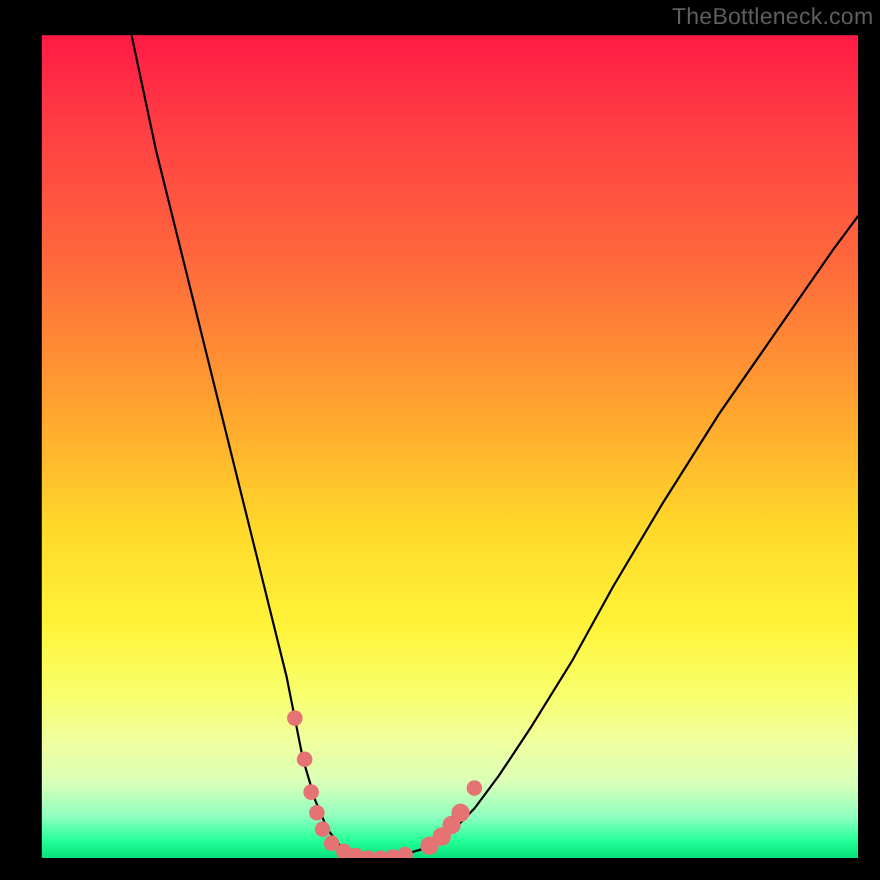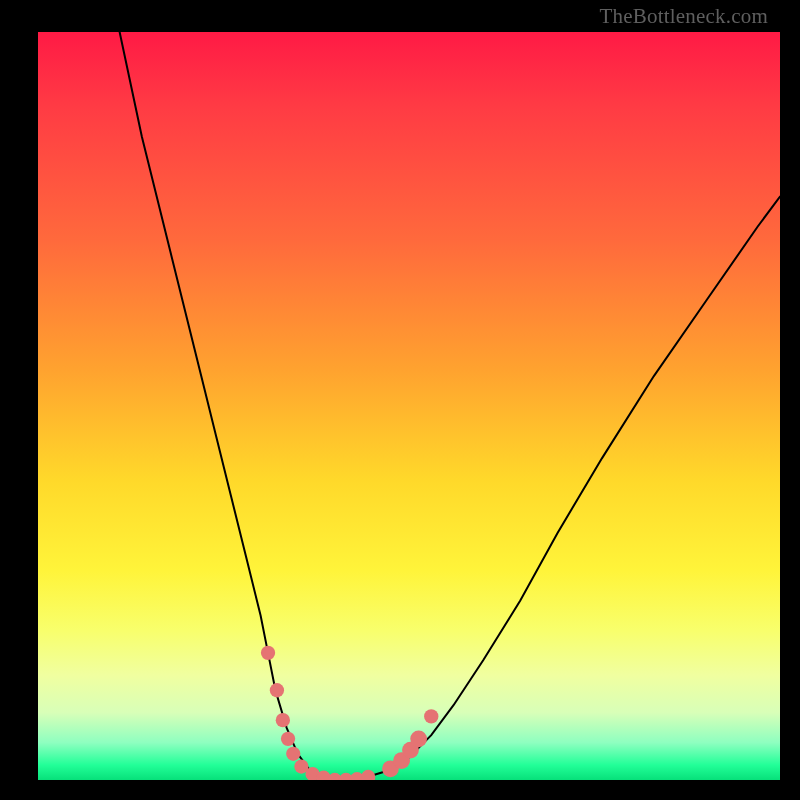--- a/index.html
+++ b/index.html
@@ -44,25 +44,25 @@
   svg.overlay {
     position: absolute;
     left: 38px;
     top: 32px;
     width: 742px;
     height: 748px;
   }
   .watermark {
     position: absolute;
     top: 4px;
-    right: 32px;
+    right: 6px;
     color: #5f5f5f;
     font-size: 21px;
     letter-spacing: 0.2px;
-    font-family: Liberation Serif, serif;
+    font-family: Liberation Sans, sans-serif;
   }
 </style>
 </head>
 <body>
 
 <div class="frame">
   <div class="plot"></div>
 
   <svg class="overlay" viewBox="0 0 742 748" preserveAspectRatio="none">
     <path id="curve-path" fill="none" stroke="#000" stroke-width="2" stroke-linecap="round" d="M81.62 0.00 L103.88 104.72 L133.56 224.40 L163.24 344.08 L178.08 403.92 L192.92 463.76 L207.76 523.60 L222.60 583.44 L230.02 620.84 L237.44 658.24 L248.57 695.64 L259.70 721.82 L270.83 736.78 L281.96 744.26 L296.80 748.00 L311.64 748.00 L326.48 745.76 L348.74 739.02 L371.00 725.56 L393.26 703.12 L415.52 673.20 L445.20 628.32 L482.30 568.48 L519.40 501.16 L563.92 426.36 L615.86 344.08 L667.80 269.28 L719.74 194.48 L742.00 164.56"></path>

